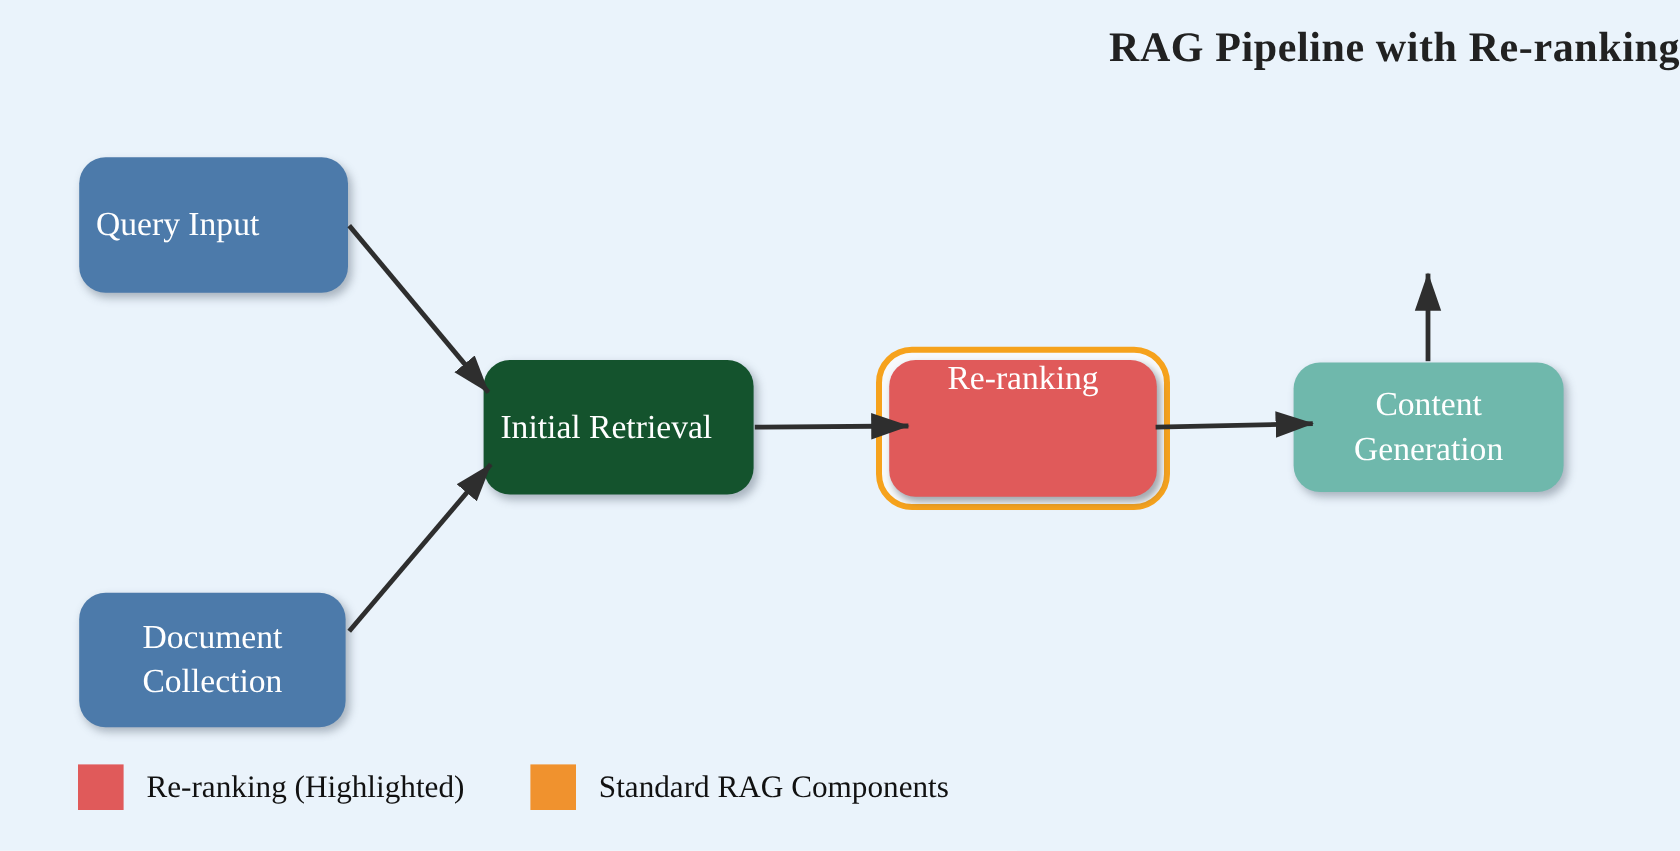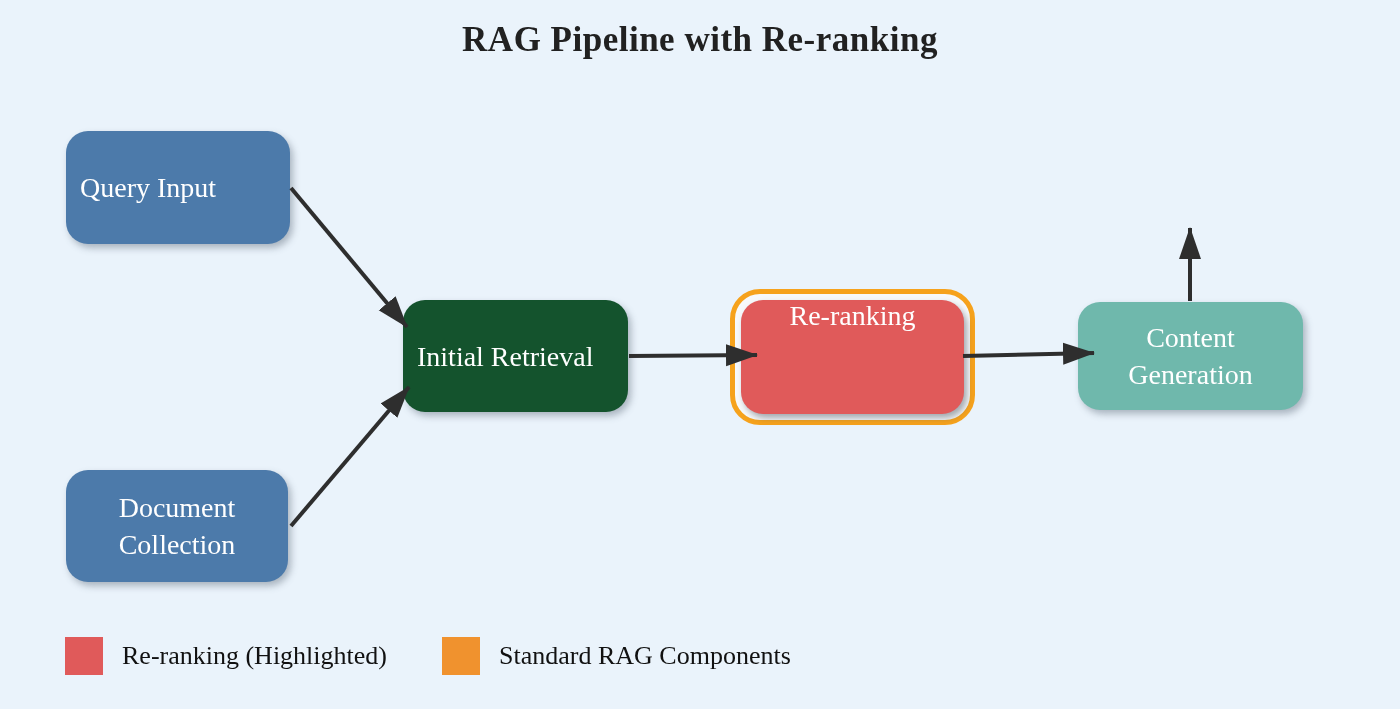--- a/index.html
+++ b/index.html
@@ -12,21 +12,21 @@
     height: 709px;
     background: #eaf3fb;
     overflow: hidden;
   }
 
   .title {
     position: absolute;
     top: 20px;
     left: 0;
     width: 1400px;
-    text-align: center;
+    text-align: right;
     font-size: 35px;
     font-weight: bold;
     color: #212121;
     letter-spacing: 0.5px;
   }
 
   .node {
     position: absolute;
     display: flex;
     align-items: center;
@@ -38,21 +38,21 @@
     border-radius: 22px;
     padding: 0 14px;
     box-shadow: 3px 4px 7px rgba(90, 105, 120, 0.45);
   }
 
   .node-blue   { background: #4c7aaa; }
   .node-orange { background: #14532d; }
   .node-teal   { background: #6fb8ac; }
 
   .node-query-input        { left: 66px;  top: 131px; width: 224px; height: 113px; }
-  .node-document-collection{ left: 66px;  top: 470px; width: 222px; height: 112px; }
+  .node-document-collection{ left: 66px;  top: 494px; width: 222px; height: 112px; }
   .node-initial-retrieval  { left: 403px; top: 300px; width: 225px; height: 112px; }
   .node-content-generation { left: 1078px;top: 302px; width: 225px; height: 108px; }
   .node-response           { left: 1078px;top: 132px; width: 225px; height: 111px; }
 
   .highlight-ring {
     position: absolute;
     left: 730px; top: 289px;
     width: 245px; height: 136px;
     border: 5px solid #f6a21c;
     border-radius: 30px;

